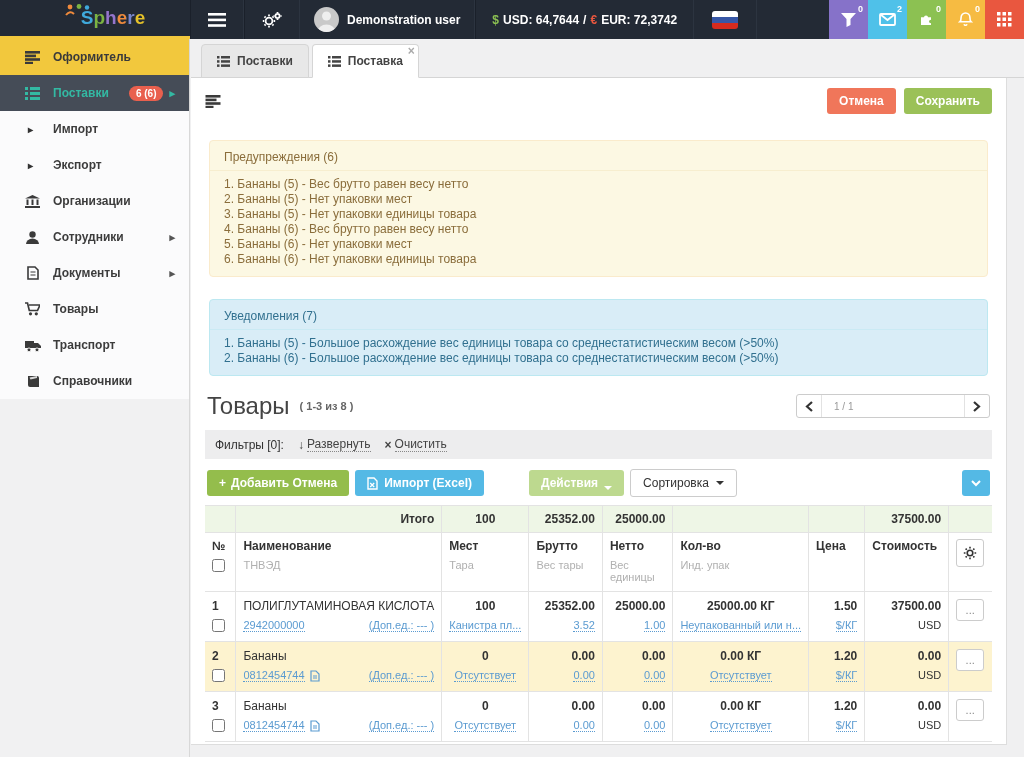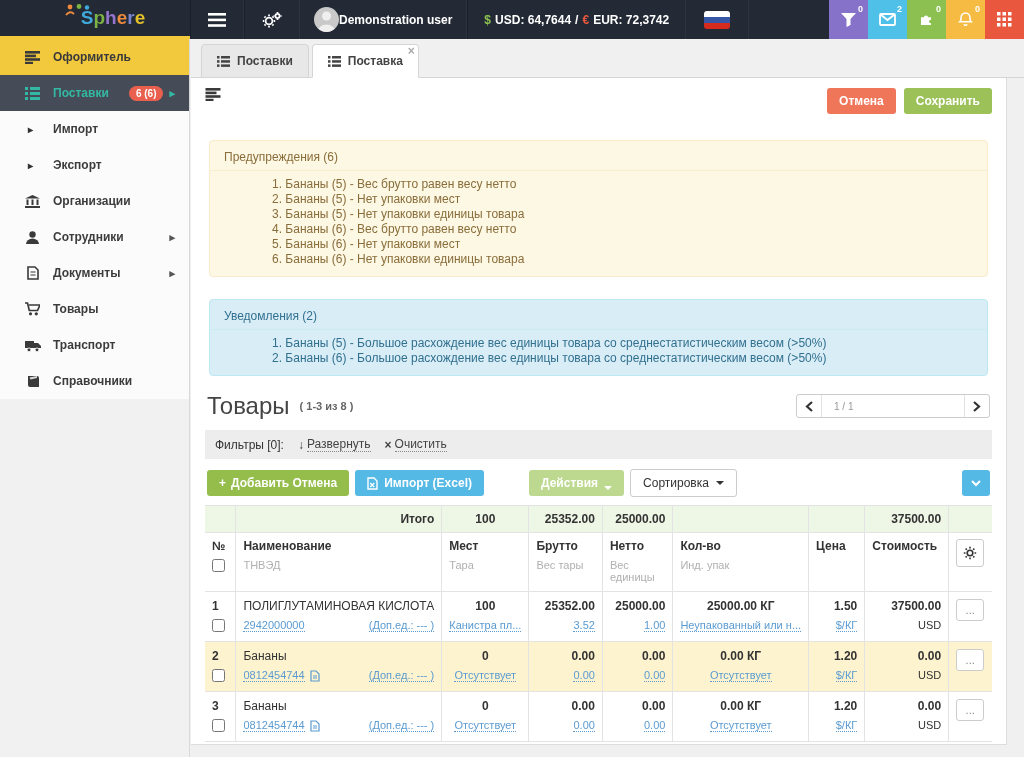--- a/index.html
+++ b/index.html
@@ -5,21 +5,21 @@
   * { box-sizing: border-box; margin: 0; padding: 0; }
   html,body { width:1024px; height:757px; }
   body { font-family:"Liberation Sans", sans-serif; background:#f0f0f1; position:relative; overflow:hidden; font-size:12px; color:#333; }
 
   
   .topbar { position:absolute; top:0; left:0; right:0; height:39px; background:#232a35; display:flex; align-items:stretch; color:#fff; }
   .logo-box { width:190px; display:flex; align-items:center; justify-content:center; border-bottom:3px solid #f2c83d; position:relative;padding-left:36px; }
   .logo-word { font-size:19px; font-weight:bold; background:linear-gradient(90deg,#3fa9dc 0 22%,#7cb342 0 38%,#9575cd 0 55%,#ef8a3c 0 70%,#7986cb 0 85%,#e6c229 0 100%); -webkit-background-clip:text; background-clip:text; color:transparent; }
   .logo-fig { position:absolute; top:4px; left:64px; }
   .tb-btn { display:flex; align-items:center; justify-content:center; padding:0 17px; border-left:1px solid #1a202a; border-right:1px solid #2c3440; cursor:pointer; }
-  .tb-user { display:flex; align-items:center; padding:0 14px; border-right:1px solid #2c3440; }
+  .tb-user { display:flex; align-items:center; gap:8px; padding:0 14px; border-right:1px solid #2c3440; }
   .avatar { width:25px; height:25px; border-radius:50%; background:#c9c9c9; overflow:hidden; display:flex; align-items:flex-end; justify-content:center; }
   .tb-user-name { font-weight:bold; font-size:12px; }
   .tb-currency { display:flex; align-items:center; gap:4px; padding:0 16px; border-left:1px solid #1a202a; border-right:1px solid #2c3440; font-weight:bold; font-size:12px; }
   .cur-usd { color:#8cc152; } .cur-eur { color:#e9573f; }
   .tb-flag-box { display:flex; align-items:center; padding:0 18px; border-right:1px solid #2c3440; }
   .flag { width:26px; height:18px; border-radius:3px; overflow:hidden; display:flex; flex-direction:column; }
   .flag div { flex:1; }
   .f-w{background:#fff;} .f-b{background:#3757a6;} .f-r{background:#d52b1e;}
   .tb-spacer { flex:1; }
   .tb-ic { width:39px; display:flex; align-items:center; justify-content:center; position:relative; cursor:pointer; }
@@ -40,30 +40,30 @@
   .s-sub .sub-caret { font-size:10px; color:#333; width:14px; margin-right:11px; }
 
   
   .main { position:absolute; top:39px; left:191px; right:0; bottom:0; }
   .tabbar { height:39px; padding:5px 0 0 10px; border-bottom:1px solid #d5d5d5; display:flex; align-items:flex-end; }
   .tab { display:flex; align-items:center; gap:7px; padding:9px 15px; border:1px solid #d5d5d5; border-radius:4px 4px 0 0; margin-right:3px; background:#e8e8e8; font-weight:bold; font-size:12px; color:#444; cursor:pointer; position:relative; margin-bottom:-1px; }
   .tab.active { background:#fff; border-bottom-color:#fff; }
   .tab-close { position:absolute; top:1px; right:3px; font-size:12px; color:#aaa; line-height:10px; cursor:pointer; }
   .content { position:absolute; top:39px; left:0; right:17px; bottom:12px; background:#fff; border-right:1px solid #ddd; border-bottom:1px solid #ddd; padding:10px 14px; overflow:hidden; }
 
-  .toprow { display:flex; align-items:flex-start; height:26px; }
+  .toprow { display:flex; align-items:center; height:26px; }
   .toprow .spacer { flex:1; }
   .btn { border:none; border-radius:3px; color:#fff; font-weight:bold; font-size:12px; padding:6px 12px; cursor:pointer; font-family:inherit; }
   .btn-cancel { background:#f0765a; margin-right:8px; }
   .btn-save { background:#9bc158; }
 
   .alert { border-radius:4px; padding:9px 14px; font-size:12px; margin:0 4px; }
   .alert .a-title { margin-bottom:6px; }
   .alert hr { border:none; border-top:1px solid; margin:0 -14px 6px; opacity:.5; }
-  .alert .a-line { line-height:15px;margin-left:48px; }
+  .alert .a-line { line-height:15px; }
   .alert-warn { background:#fcf8e3; border:1px solid #faebcc; color:#8a6d3b; margin-top:26px; }
   .alert-warn hr { border-top-color:#f2e3bc; }
   .alert-info { background:#d9edf7; border:1px solid #bce8f1; color:#31708f; margin-top:22px; }
   .alert-info hr { border-top-color:#bce8f1; }
 
   .head-row { display:flex; align-items:center; margin-top:16px; padding:0 2px; }
   .page-title { font-size:24px; font-weight:normal; color:#444; }
   .page-range { font-size:11px; font-weight:bold; color:#666; margin-left:10px; }
   .pager-top { margin-left:auto; display:flex; border:1px solid #ccc; border-radius:3px; overflow:hidden; height:24px; background:#fff; }
   .pager-top .pg-btn { width:24px; display:flex; align-items:center; justify-content:center; cursor:pointer; }
@@ -360,21 +360,21 @@
       <hr>
       <div class="a-line">1. Бананы (5) - Вес брутто равен весу нетто</div>
       <div class="a-line">2. Бананы (5) - Нет упаковки мест</div>
       <div class="a-line">3. Бананы (5) - Нет упаковки единицы товара</div>
       <div class="a-line">4. Бананы (6) - Вес брутто равен весу нетто</div>
       <div class="a-line">5. Бананы (6) - Нет упаковки мест</div>
       <div class="a-line">6. Бананы (6) - Нет упаковки единицы товара</div>
     </div>
 
     <div class="alert alert-info">
-      <div class="a-title">Уведомления (2)</div>
+      <div class="a-title">Уведомления (7)</div>
       <hr>
       <div class="a-line">1. Бананы (5) - Большое расхождение вес единицы товара со среднестатистическим весом (&gt;50%)</div>
       <div class="a-line">2. Бананы (6) - Большое расхождение вес единицы товара со среднестатистическим весом (&gt;50%)</div>
     </div>
 
     <div class="head-row">
       <span class="page-title">Товары</span>
       <span class="page-range">( 1-3 из 8 )</span>
       <div class="pager-top">
         <div class="pg-btn">

